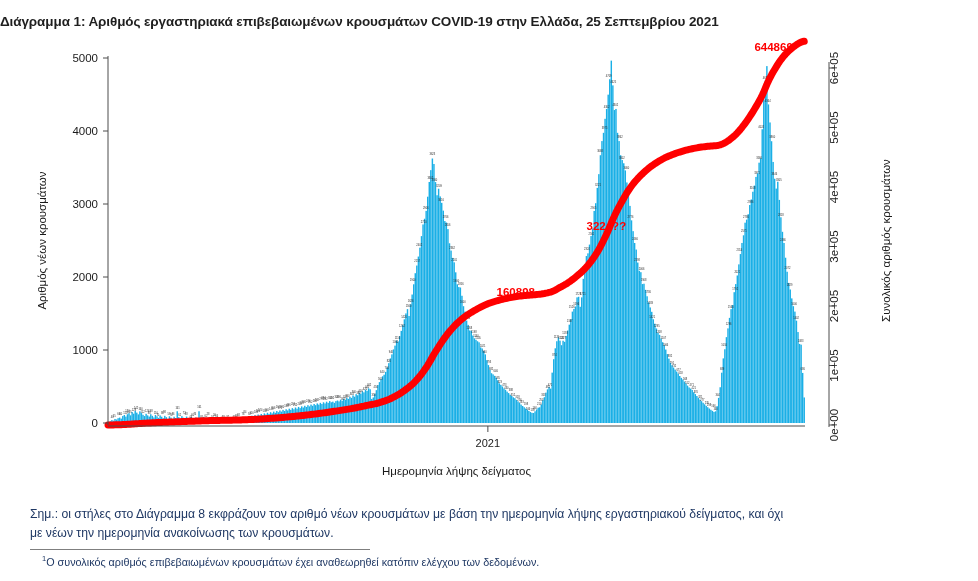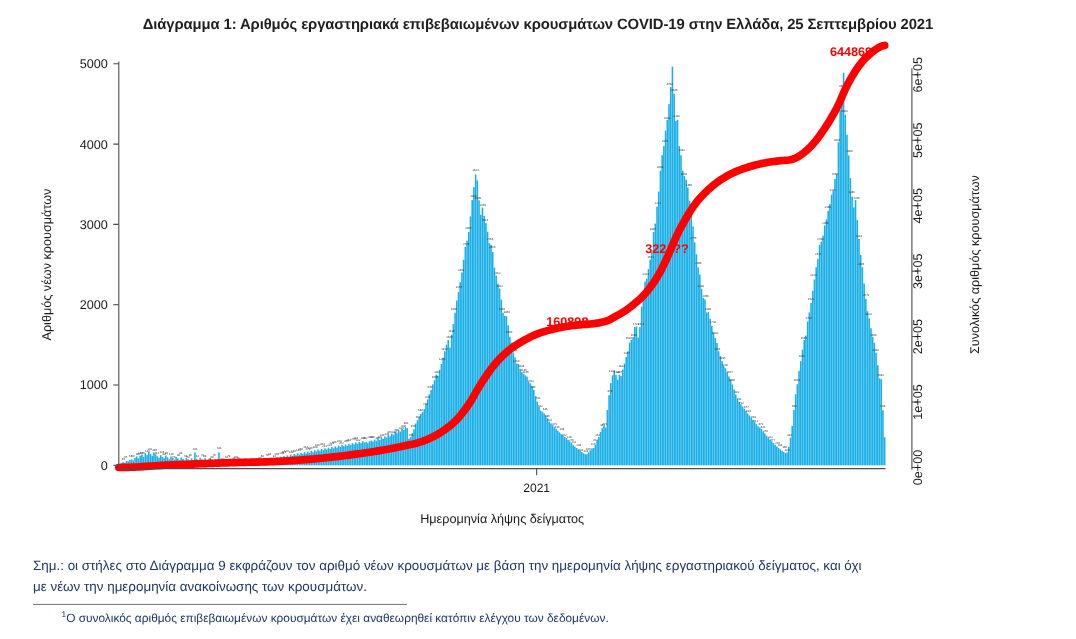--- a/index.html
+++ b/index.html
@@ -10,21 +10,21 @@
     color:#1a1a1a;
     overflow:hidden;
     position:relative;
   }
   #page{position:absolute;inset:0;}
 
   
   .chart-title{
     position:absolute;
     left:0;right:0;top:14px;
-    text-align:center;
+    text-align:left;
     font-size:13.5px;
     font-weight:bold;
     color:#1f1f1f;
     letter-spacing:-0.1px;
   }
 
   
   .figure{
     position:absolute;
     left:0px;top:34px;
@@ -69,21 +69,21 @@
     font-family:"Liberation Sans",sans-serif;
   }
   .note-rule{
     width:340px;height:1px;
     background:#7f7f7f;
     margin:6px 0 4px 0;
   }
   .note-foot{
     font-size:10.8px;
     color:#1f3864;
-    margin-left:26px;
+    margin-left:12px;
     line-height:1.4;
   }
   .note-foot sup{font-size:7.5px;vertical-align:super;}
 </style>
 </head>
 <body>
 
 <div id="page">
 
   <div class="chart-title">Διάγραμμα 1: Αριθμός εργαστηριακά επιβεβαιωμένων κρουσμάτων COVID-19 στην Ελλάδα, 25 Σεπτεμβρίου 2021</div>
@@ -798,19 +798,19 @@
         <line x1="487.865" y1="392" x2="487.865" y2="398" stroke="#4d4d4d" stroke-width="1"></line>
         <text x="487.865" y="413" text-anchor="middle" class="x-tick-label">2021</text>
         <text x="456.5" y="441" text-anchor="middle" class="axis-title">Ημερομηνία λήψης δείγματος</text>
         <text x="515.7449999999999" y="261.98" text-anchor="middle" class="annot">160898</text>
         <text x="606.355" y="195.54999999999998" text-anchor="middle" class="annot">3224??</text>
         <text x="773.635" y="16.69999999999999" text-anchor="middle" class="annot">644869</text>
       </svg>
   </div>
 
   <div class="notes">
-    <div class="note-main">Σημ.: οι στήλες στο Διάγραμμα 9 εκφράζουν τον αριθμό νέων κρουσμάτων με βάση την ημερομηνία λήψης εργαστηριακού δείγματος, και όχι</div>
+    <div class="note-main">Σημ.: οι στήλες στο Διάγραμμα 8 εκφράζουν τον αριθμό νέων κρουσμάτων με βάση την ημερομηνία λήψης εργαστηριακού δείγματος, και όχι</div>
     <div class="note-main">με νέων την ημερομηνία ανακοίνωσης των κρουσμάτων.</div>
     <div class="note-rule"></div>
     <div class="note-foot"><sup>1</sup><span>Ο συνολικός αριθμός επιβεβαιωμένων κρουσμάτων έχει αναθεωρηθεί κατόπιν ελέγχου των δεδομένων.</span></div>
   </div>
 
 </div>
 
 </body></html>

